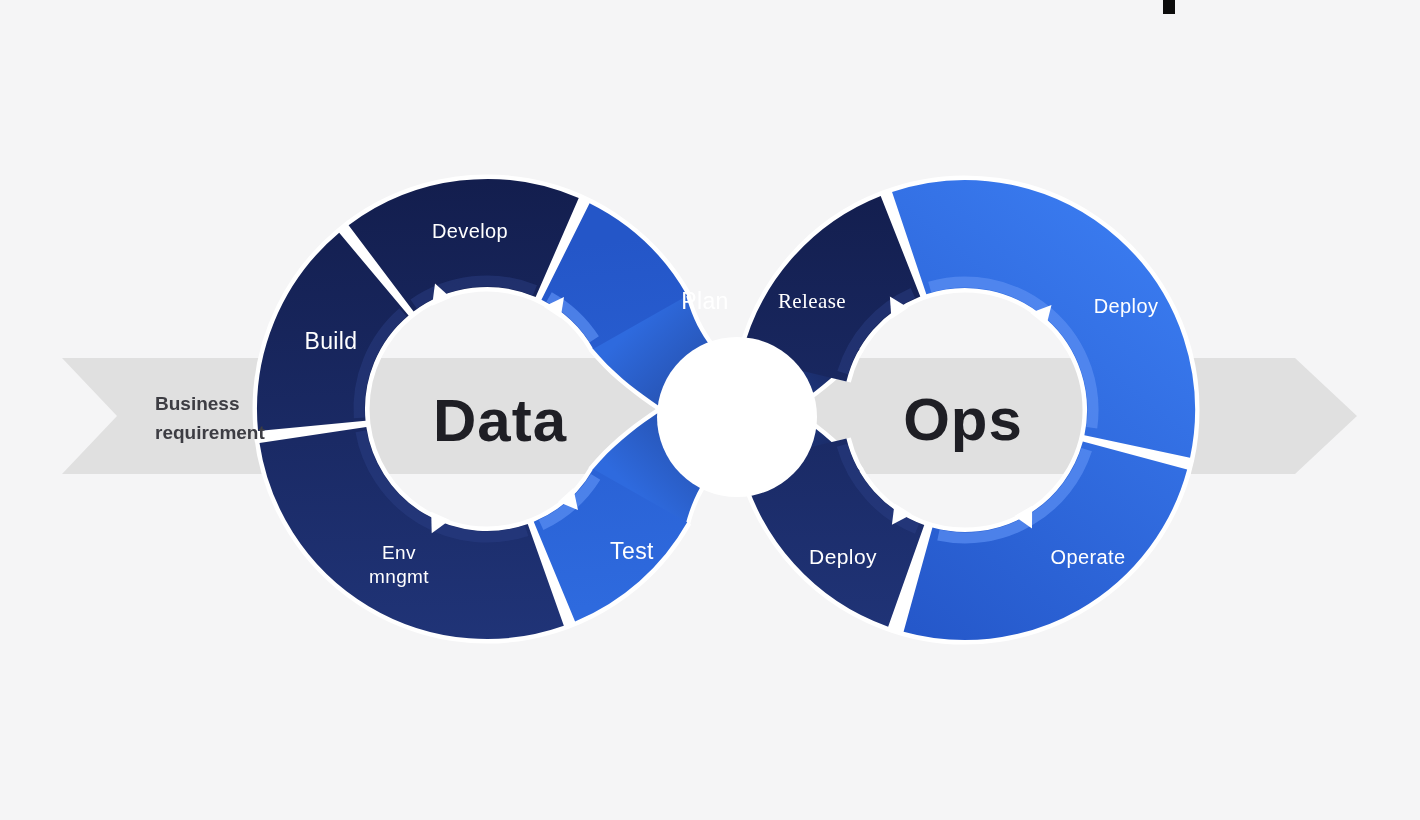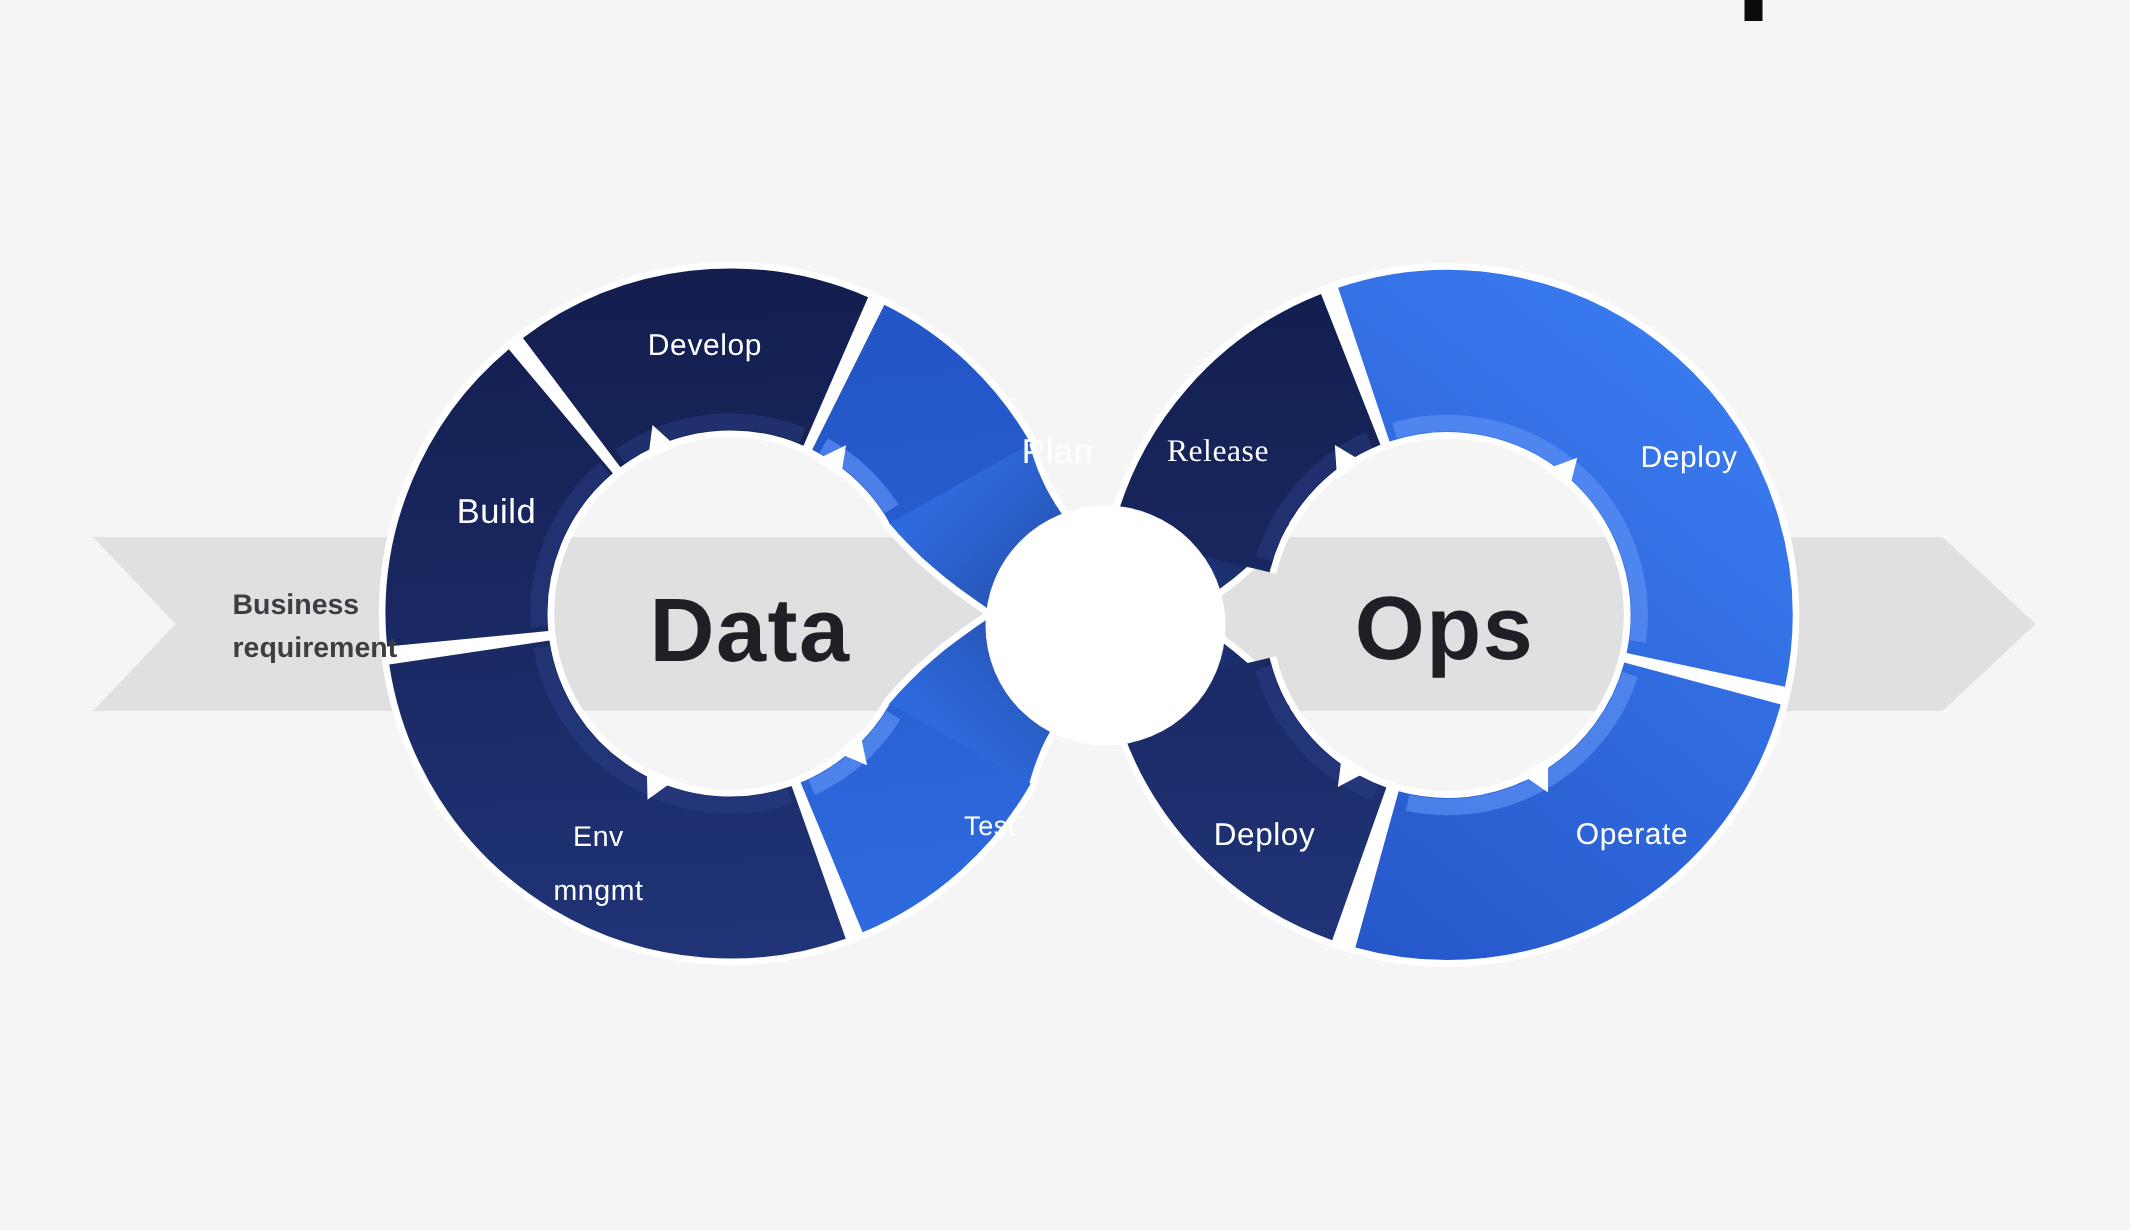--- a/index.html
+++ b/index.html
@@ -8,21 +8,21 @@
     background:#f5f5f6;
     font-family:"Liberation Sans", sans-serif;
   }
   .stage{position:relative;width:1175px;height:820px;}
   #loop-svg{position:absolute;left:0;top:0;}
   .seg-label{
     position:absolute;transform:translate(-50%,-50%);
     color:#ffffff;font-weight:500;letter-spacing:.4px;
     text-align:center;white-space:nowrap;z-index:3;
   }
-  .seg-label.wrap{white-space:normal;width:86px;line-height:36px;margin-top:12px;}
+  .seg-label.wrap{white-space:normal;width:86px;line-height:24px;}
   .center-label{
     position:absolute;transform:translate(-50%,-50%);
     font-size:60px;font-weight:700;color:#1f1f25;letter-spacing:1px;
     z-index:3;white-space:nowrap;
   }
   .band-label{
     position:absolute;transform:translateY(-50%);
     font-size:19px;font-weight:700;color:#3d3d43;line-height:29px;
     z-index:3;
   }
@@ -96,21 +96,21 @@
       <path d="M1030.4,313.0 L1051.5,305.1 L1046.3,325.8 Z" fill="#ffffff"></path>
       <path d="M911.9,514.2 L891.9,524.7 L894.6,503.4 Z" fill="#ffffff"></path>
       <path d="M1032.1,505.8 L1032.0,528.4 L1014.4,516.0 Z" fill="#ffffff"></path>
       <circle cx="737" cy="417" r="80" fill="#ffffff"></circle>
     </svg>
 
   <div class="seg-label" style="left:470px;top:231px;font-size:20px;">Develop</div>
   <div class="seg-label" style="left:676px;top:301px;font-size:23px;margin-left:29px;">Plan</div>
   <div class="seg-label" style="left:331px;top:341px;font-size:23px;">Build</div>
   <div class="seg-label wrap" style="left:399px;top:565px;font-size:19px;">Env mngmt</div>
-  <div class="seg-label" style="left:660px;top:551px;font-size:18px;text-align:right;">Test</div>
+  <div class="seg-label" style="left:632px;top:551px;font-size:23px;text-align:right;">Test</div>
 
   <div class="seg-label" style="left:812px;top:301px;font-size:21px;font-family:Liberation Serif, serif;">Release</div>
   <div class="seg-label" style="left:1126px;top:306px;font-size:20px;">Deploy</div>
   <div class="seg-label" style="left:843px;top:557px;font-size:21px;">Deploy</div>
   <div class="seg-label" style="left:1088px;top:557px;font-size:20px;">Operate</div>
 
   <div class="center-label" style="left:500px;top:420px;">Data</div>
   <div class="center-label" style="left:963px;top:419px;">Ops</div>
 
   <div class="band-label" style="left:131px;top:418px;width:140px;margin-left:24px;">Business requirement</div>

